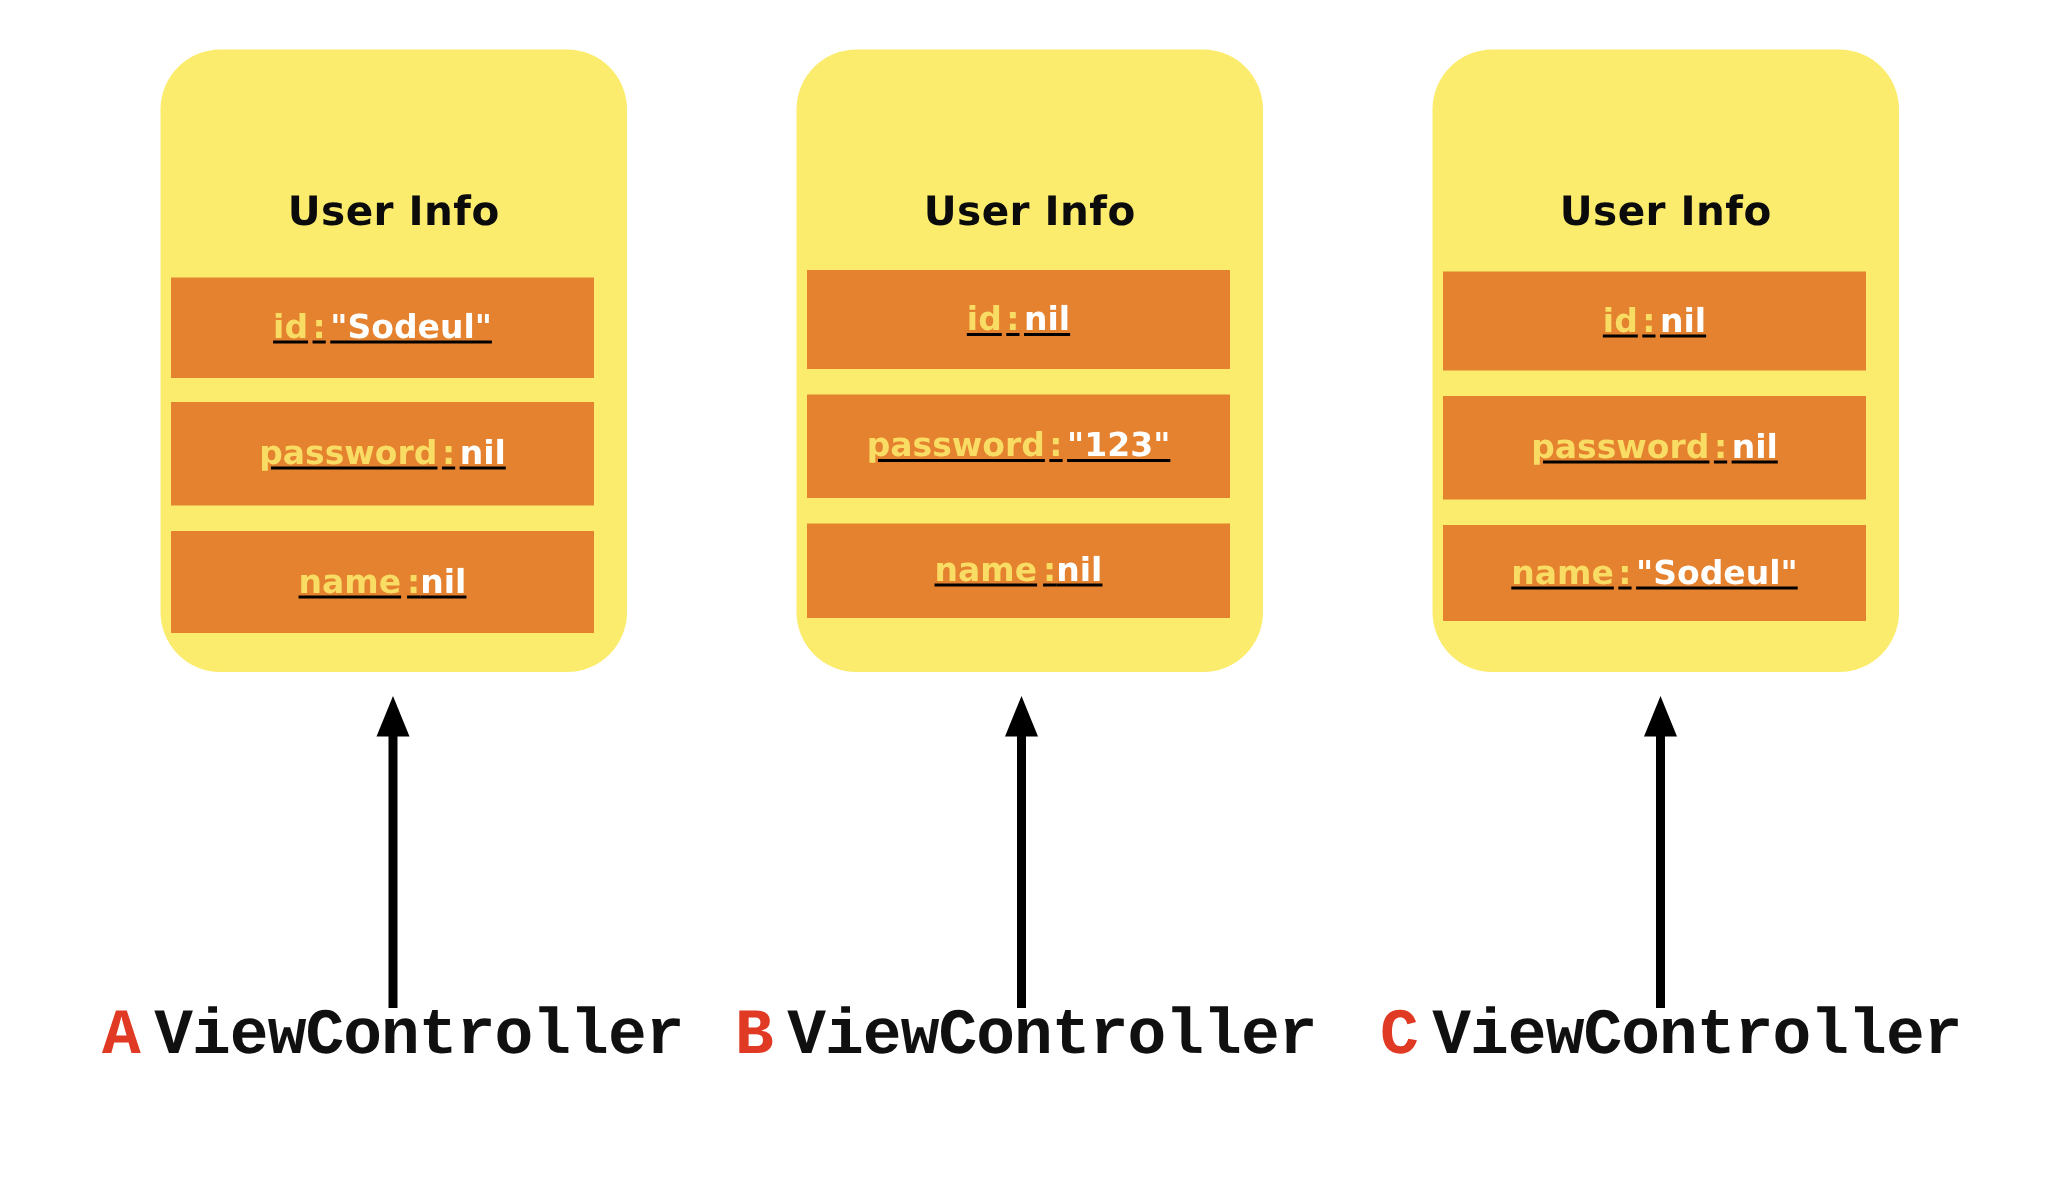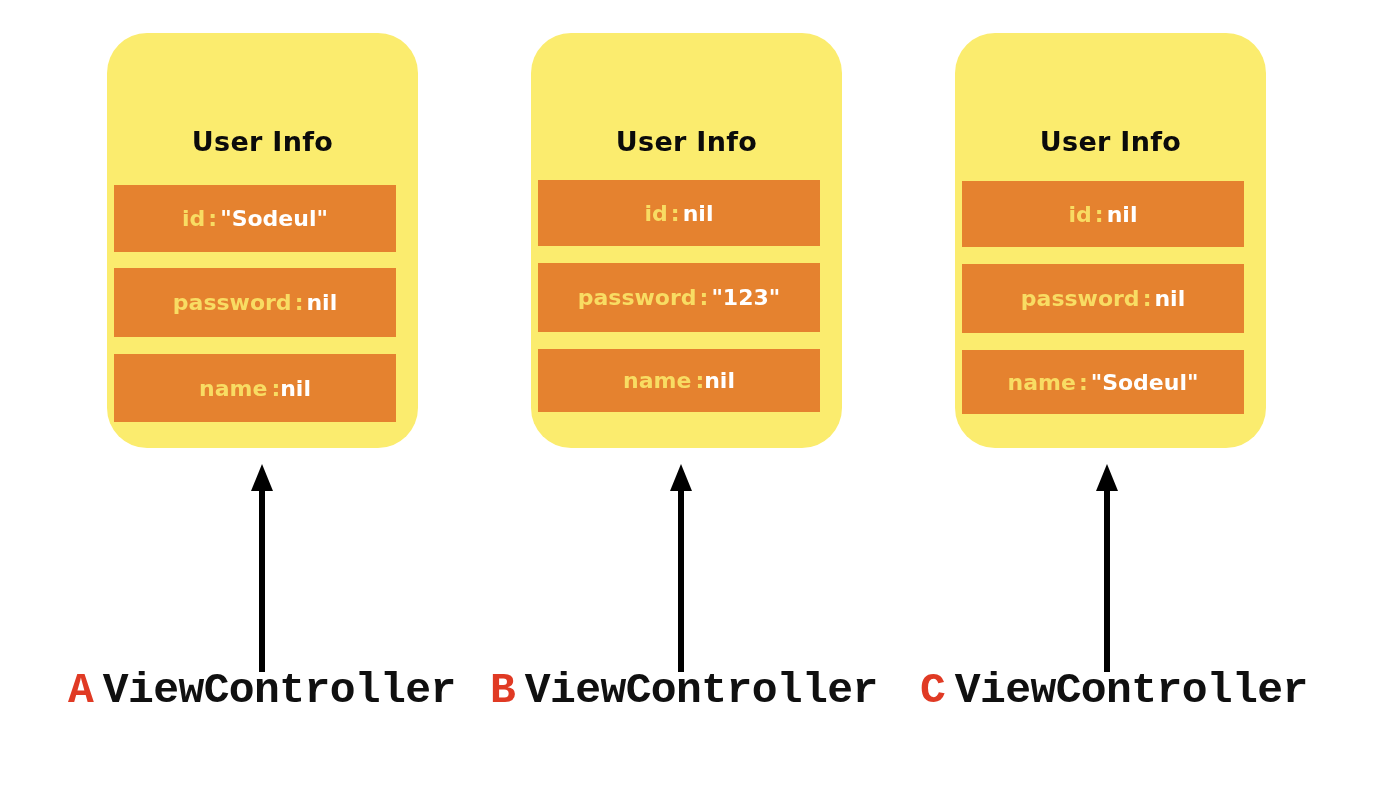--- a/index.html
+++ b/index.html
@@ -40,20 +40,21 @@
     font-family: "DejaVu Sans", sans-serif;
     font-weight: bold;
     color: #0b0b0b;
     letter-spacing: 0.3px;
     white-space: nowrap;
   }
   .rows {
     position: absolute;
     left: 7px;
     right: 22px;
+    text-decoration: underline;
   }
   .row {
     position: relative;
     box-sizing: border-box;
     width: 100%;
     display: flex;
     align-items: center;
     justify-content: center;
     white-space: nowrap;
     font-family: "DejaVu Sans", sans-serif;

